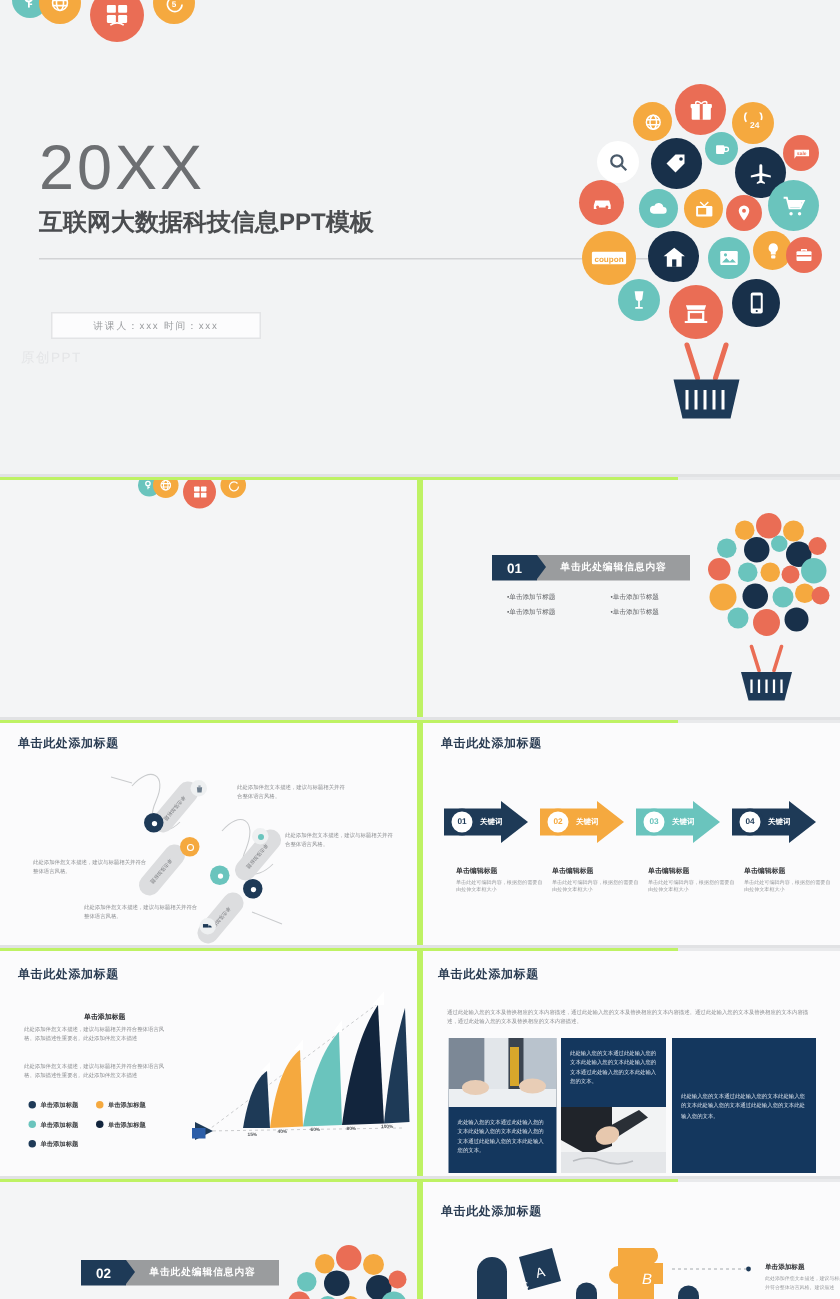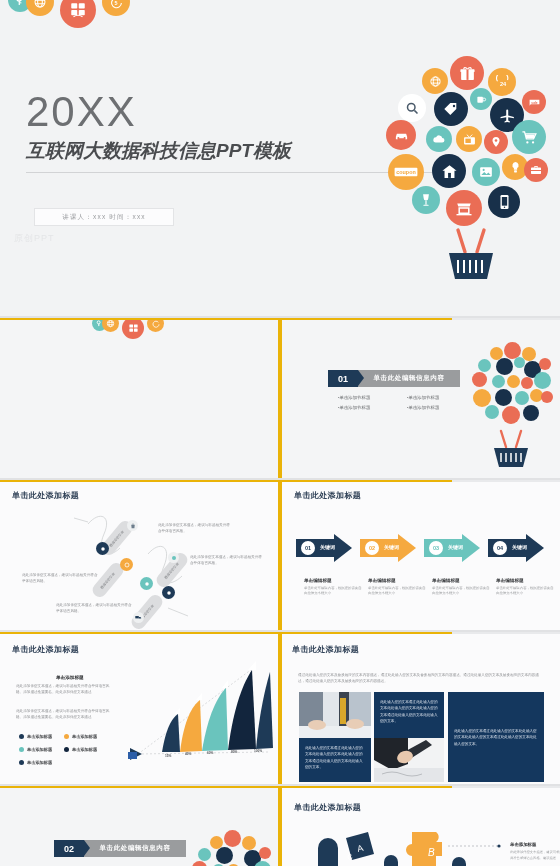--- a/index.html
+++ b/index.html
@@ -2,36 +2,36 @@
 <html><head>
 <meta charset="utf-8">
 <style>
   * { box-sizing: border-box; margin: 0; padding: 0; }
   html, body {
     width: 560px; height: 866px;
     background: #e9eaec;
     font-family: "Liberation Sans", "DejaVu Sans", sans-serif;
     overflow: hidden;
   }
-  .page { position: relative; width: 452px; height: 866px; background:#eab308; }
+  .page { position: relative; width: 452px; height: 866px; background:#bef264; }
 
   
   .slide { position: absolute; background: #f4f5f6; overflow: hidden; }
   .slide.white { background: #fbfbfc; }
 
   
   #cover { left:0; top:0; width:560px; height:316px; background:#f2f3f4; }
   .cover-year {
     position:absolute; left:26px; top:88px;
     font-size:42px; color:#6d6f72; letter-spacing:2px; font-weight:400;
     font-family:"Liberation Sans", sans-serif;
   }
   .cover-title {
     position:absolute; left:26px; top:138px;
-    font-size:19px; font-weight:bold; color:#4a4c4f; letter-spacing:0px;font-style:italic;
+    font-size:16px; font-weight:bold; color:#4a4c4f; letter-spacing:0px;
   }
   .cover-rule { position:absolute; left:26px; top:172px; width:420px; height:1px; background:#d2d3d5; }
   .cover-sub { position:absolute; left:26px; top:182px; font-size:9.5px; color:#86888b; letter-spacing:.4px; }
   .cover-presenter {
     position:absolute; left:34px; top:208px; width:140px; height:18px;
     background:#fcfcfd; border:1px solid #e3e4e6;
     display:flex; align-items:center; justify-content:center;
     font-size:6.5px; color:#9a9c9f; letter-spacing:1.2px;
   }
   .cover-watermark {

